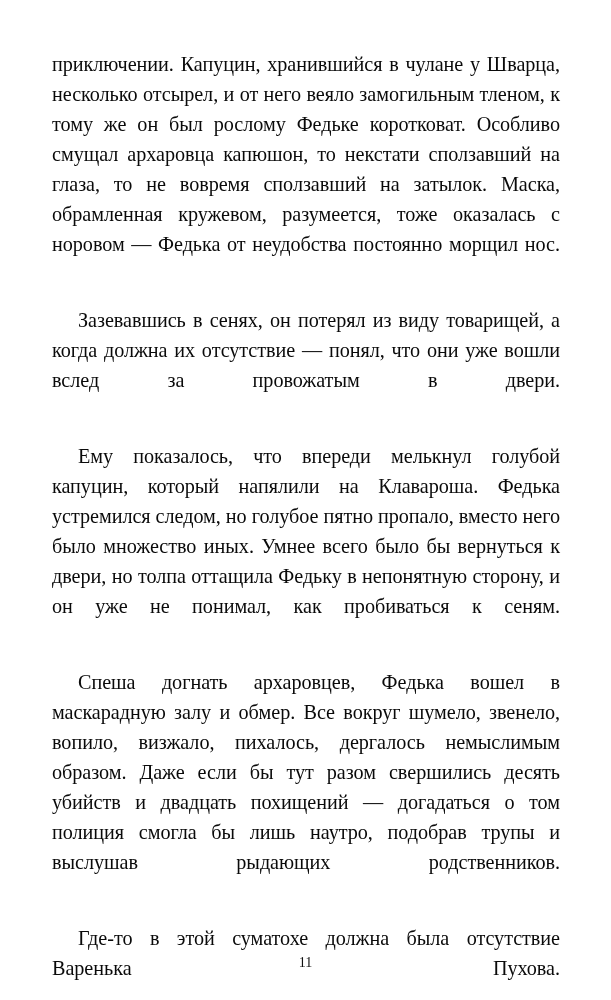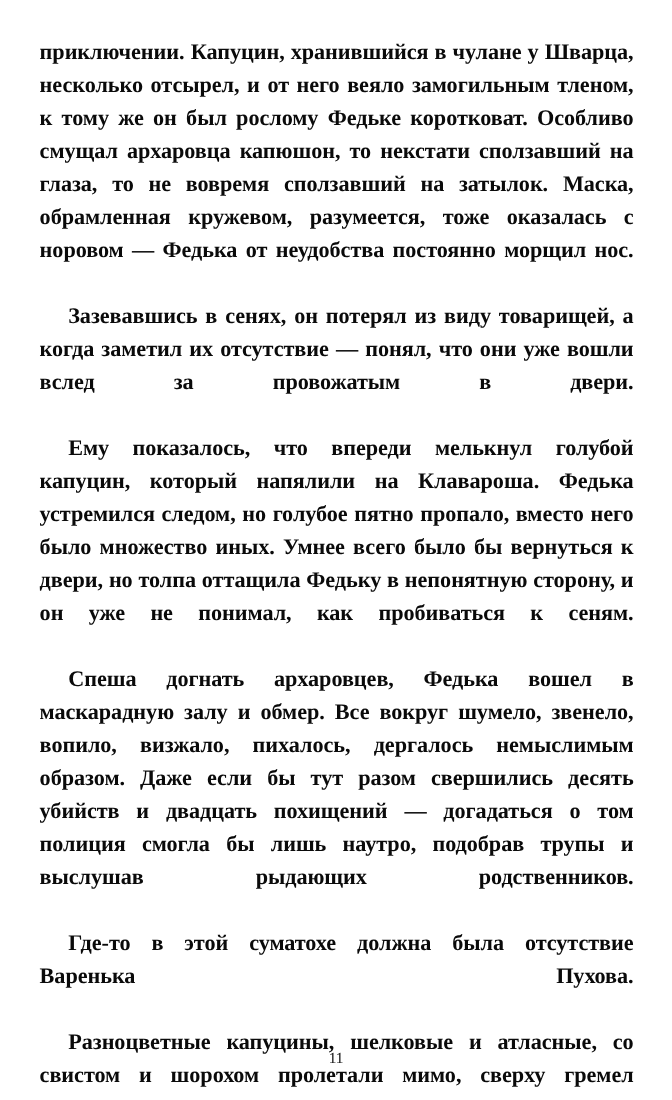--- a/index.html
+++ b/index.html
@@ -20,25 +20,25 @@
     background: #ffffff;
     box-sizing: border-box;
   }
   .text-block {
     position: absolute;
     left: 36px;
     top: 33px;
     width: 540px;
   }
   .para {
-    margin: 0;
+    margin: 16px;
     padding: 0;
     font-size: 20.2px;
     line-height: 30px;
-    font-weight: bold;
+    font-weight: normal;
     color: #0a0a0a;
     text-align: justify;
     text-indent: 26px;
     -webkit-hyphens: manual;
     hyphens: manual;
     word-spacing: -0.1px;
     letter-spacing: -0.05px;
   }
   .para.first {
     text-indent: 0;
@@ -64,21 +64,21 @@
     font-family: "Liberation Serif", "DejaVu Serif", serif;
   }
 </style>
 </head>
 <body>
 
 <div class="page">
 
   <div class="text-block">
     <p class="para first">приключении. Капуцин, хранившийся в чулане у Шварца, несколько отсырел, и от него веяло замогильным тленом, к тому же он был рослому Федьке коротковат. Особливо смущал архаровца капюшон, то некстати сползавший на глаза, то не вовремя сползавший на затылок. Маска, обрамленная кружевом, разумеется, тоже оказалась с норовом — Федька от неудобства постоянно морщил нос.</p>
-    <p class="para">Зазевавшись в сенях, он потерял из виду товарищей, а когда заметил их отсутствие — понял, что они уже вошли вслед за провожатым в двери.</p>
+    <p class="para">Зазевавшись в сенях, он потерял из виду товарищей, а когда должна их отсутствие — понял, что они уже вошли вслед за провожатым в двери.</p>
     <p class="para">Ему показалось, что впереди мелькнул голубой капуцин, который напялили на Клавароша. Федька устремился следом, но голубое пятно пропало, вместо него было множество иных. Умнее всего было бы вернуться к двери, но толпа оттащила Федьку в непонятную сторону, и он уже не понимал, как пробиваться к сеням.</p>
     <p class="para">Спеша догнать архаровцев, Федька вошел в маскарадную залу и обмер. Все вокруг шумело, звенело, вопило, визжало, пихалось, дергалось немыслимым образом. Даже если бы тут разом свершились десять убийств и двадцать похищений — догадаться о том полиция смогла бы лишь наутро, подобрав трупы и выслушав рыдающих родственников.</p>
     <p class="para">Где-то в этой суматохе должна была отсутствие Варенька Пухова.</p>
     <p class="para nofill">Разноцветные капуцины, шелковые и атласные, со свистом и шорохом пролетали мимо, сверху гремел оркестр, Федька задрал голову — и едва устоял на ногах, получив весомый удар в бок. Замаскированная дама гренадерского роста спешила сквозь толпу, сбивая своими необъятными фижмами людей и даже мебель. За ней гналась невысокая маска, крича по-французски. Дама отругивалась басом и по-русски. О дальнейшем их продвижении Федька мог судить по визгу, ругани и хохоту — дамы, которых бесшабашная маска уронила на пол, барахтались, путаясь в сбившихся юбках, и поднимались при помощи кавалеров.</p>
   </div>
 
   <div class="page-number">11</div>
 
 </div>
 

